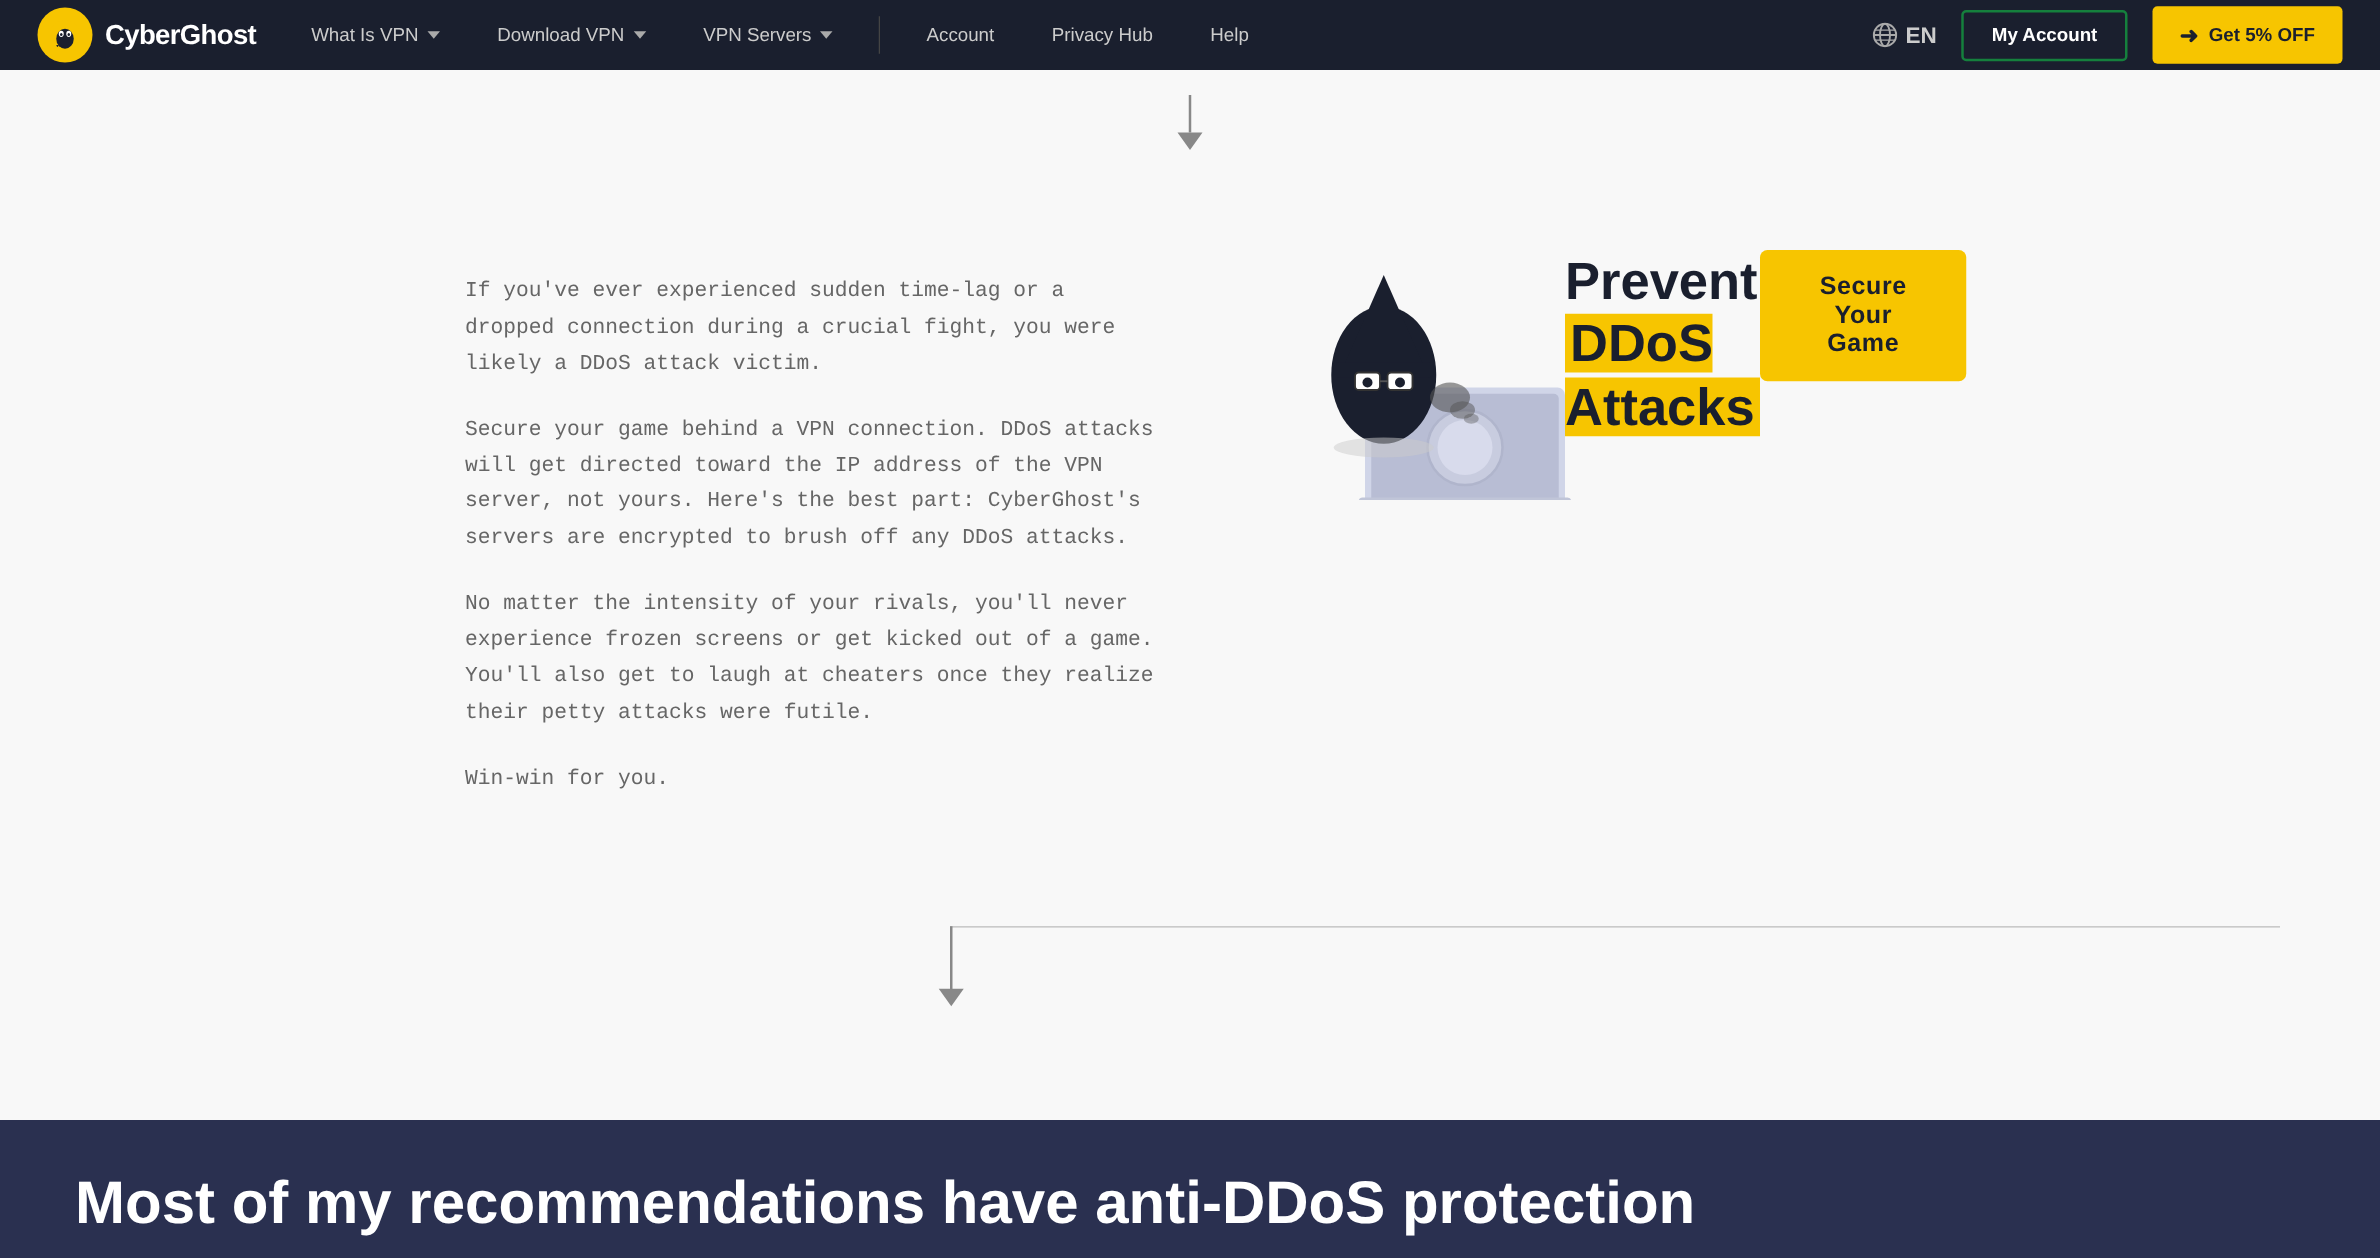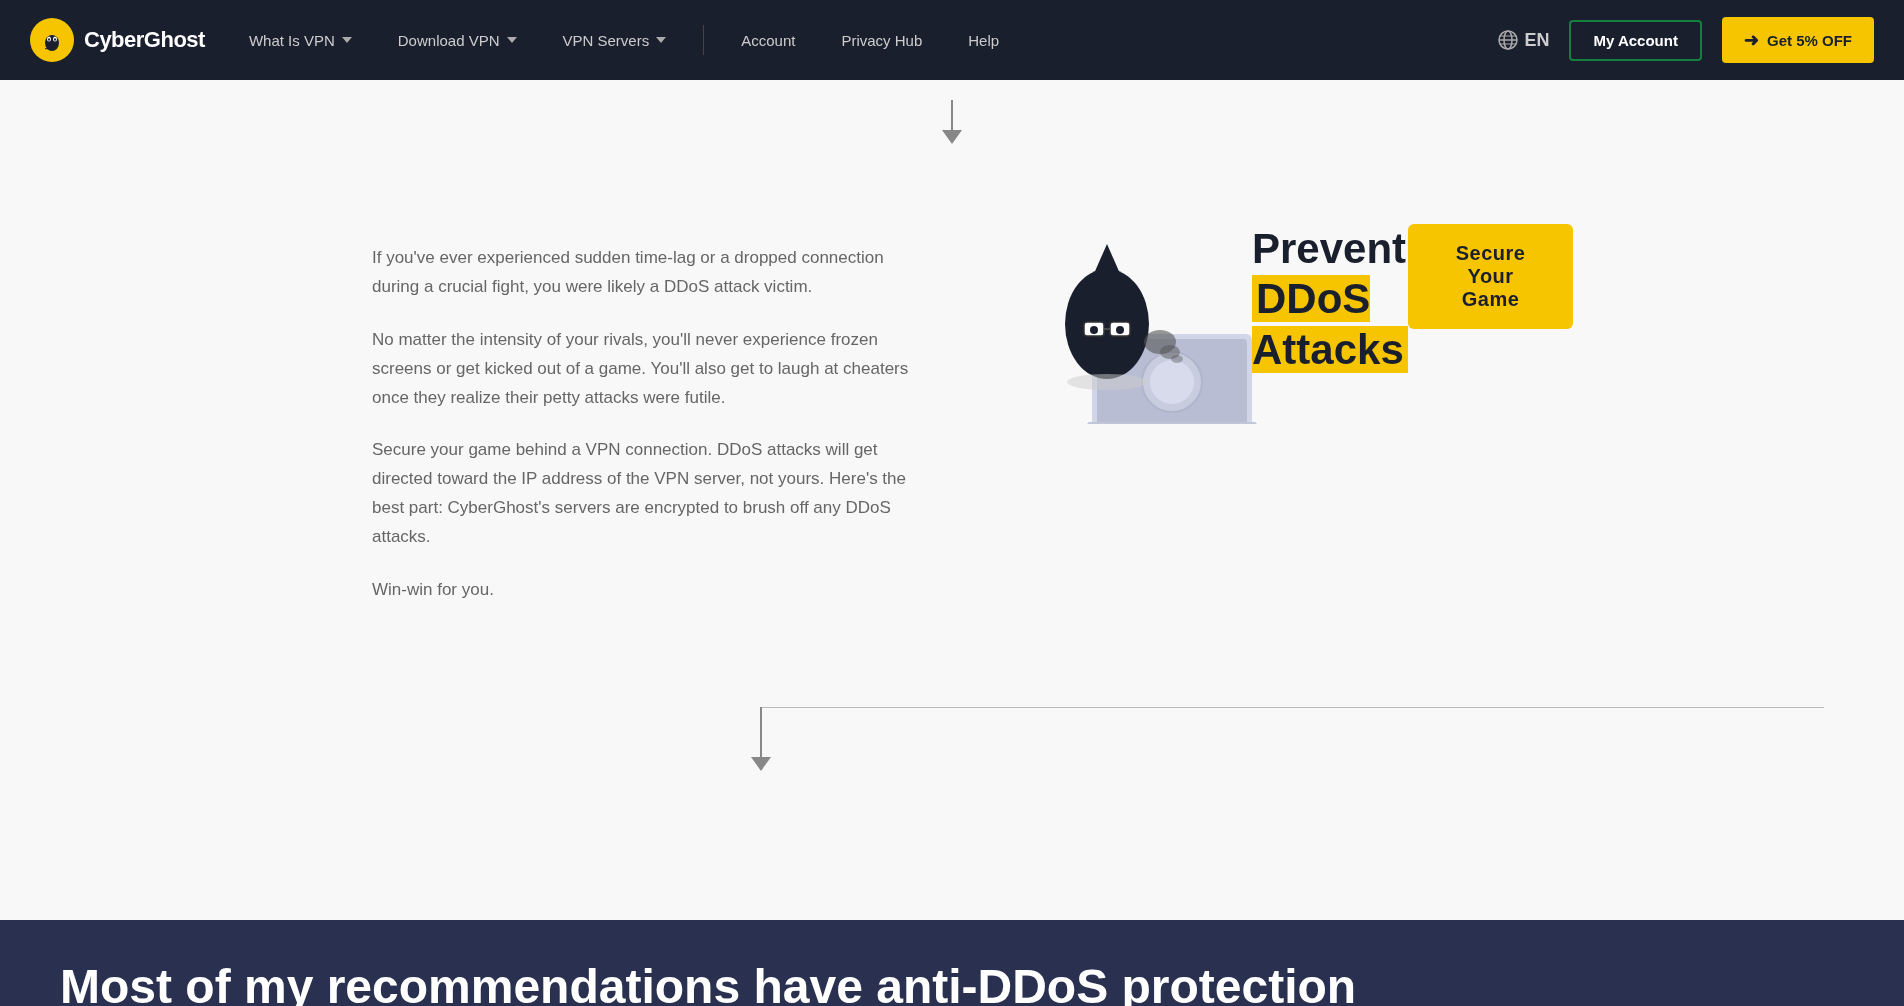--- a/index.html
+++ b/index.html
@@ -1,21 +1,21 @@
 <!DOCTYPE html>
 <html><head>
   <meta charset="utf-8">
   <style>
     * { margin: 0; padding: 0; box-sizing: border-box; }
     body { font-family: 'Segoe UI', Arial, sans-serif; background: #fff; width: 1904px; min-height: 1006px; overflow-x: hidden; }
 
     
     .navbar {
       background: #1a1f2e;
-      height: 80px;
+      height: 56px;
       display: flex;
       align-items: center;
       padding: 0 30px;
       position: relative;
       z-index: 100;
     }
     .navbar-logo {
       display: flex;
       align-items: center;
       gap: 10px;
@@ -149,20 +149,21 @@
     .left-text {
       flex: 1;
       max-width: 560px;
       padding-top: 30px;
     }
     .left-text p {
       color: #666;
       font-size: 17px;
       line-height: 1.7;
       margin-bottom: 24px;
+      font-family: Liberation Mono, monospace;
     }
 
     
     .right-panel {
       flex: 1;
       max-width: 520px;
       display: flex;
       flex-direction: row;
       align-items: flex-start;
       padding-top: 10px;
@@ -303,22 +304,22 @@
     <div class="arrow-down">
       <div class="arrow-shaft-v"></div>
       <div class="arrow-head-down"></div>
     </div>
   </div>
 
   <div class="content-row">
 
     <div class="left-text">
       <p>If you've ever experienced sudden time-lag or a dropped connection during a crucial fight, you were likely a DDoS attack victim.</p>
+      <p>Secure your game behind a VPN connection. DDoS attacks will get directed toward the IP address of the VPN server, not yours. Here's the best part: CyberGhost's servers are encrypted to brush off any DDoS attacks.</p>
       <p>No matter the intensity of your rivals, you'll never experience frozen screens or get kicked out of a game. You'll also get to laugh at cheaters once they realize their petty attacks were futile.</p>
-      <p>Secure your game behind a VPN connection. DDoS attacks will get directed toward the IP address of the VPN server, not yours. Here's the best part: CyberGhost's servers are encrypted to brush off any DDoS attacks.</p>
       <p>Win-win for you.</p>
     </div>
 
     <div class="right-panel">
 
       <div class="ghost-illustration">
         <svg width="260" height="200" viewBox="0 0 260 200" fill="none" xmlns="http://www.w3.org/2000/svg">
 
           <rect x="80" y="110" width="160" height="100" rx="6" fill="#d0d5e8"></rect>
           <rect x="85" y="115" width="150" height="88" rx="4" fill="#b8bdd4"></rect>

